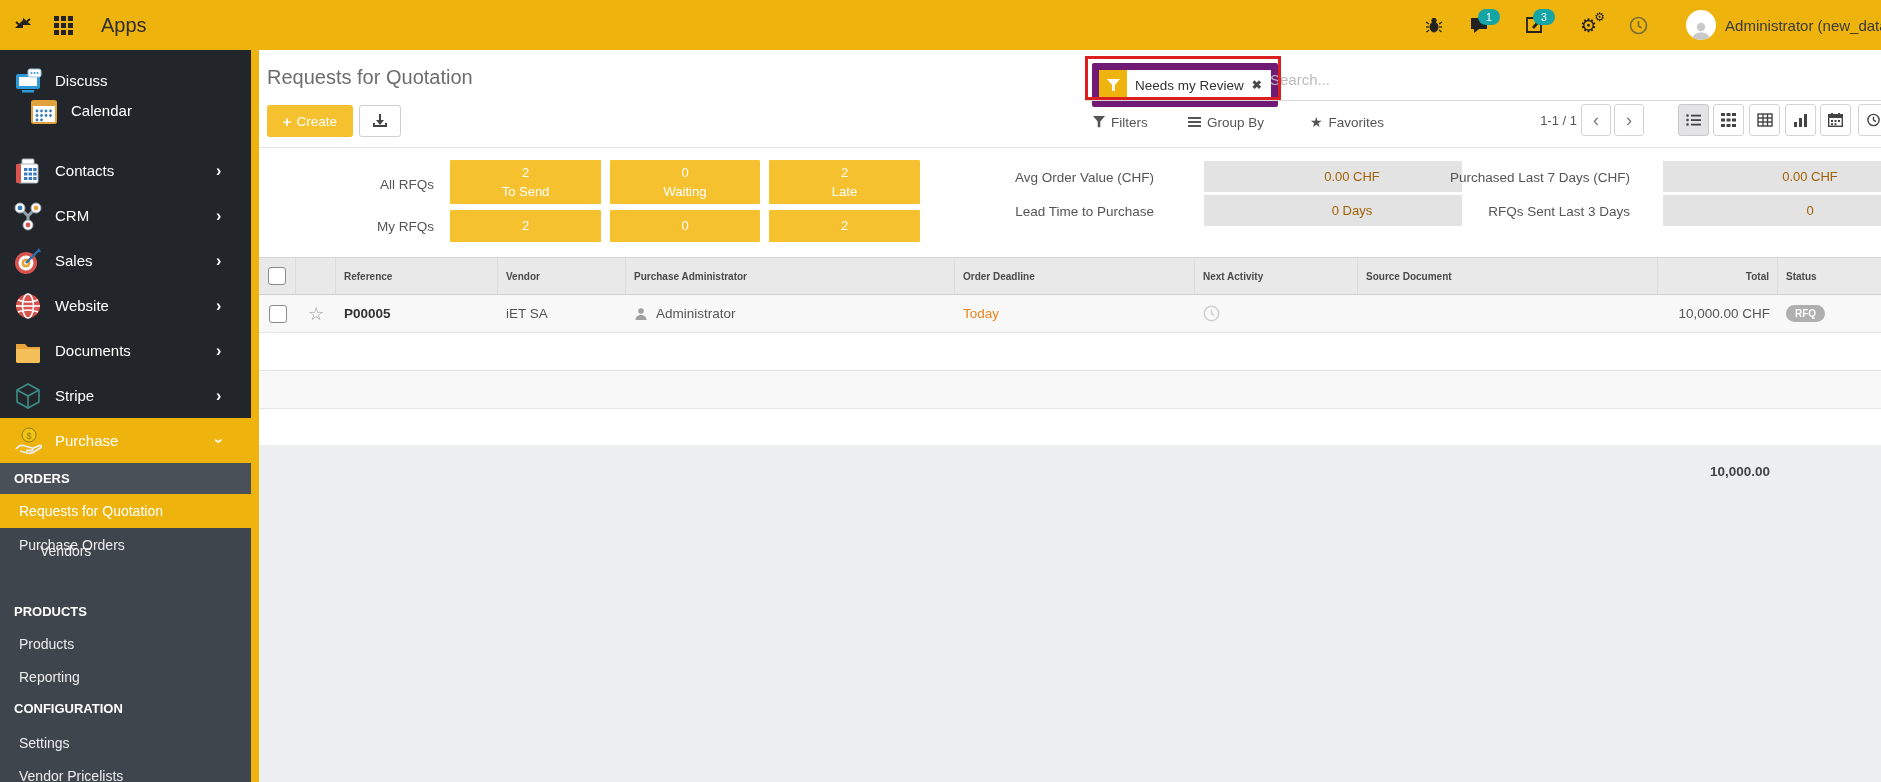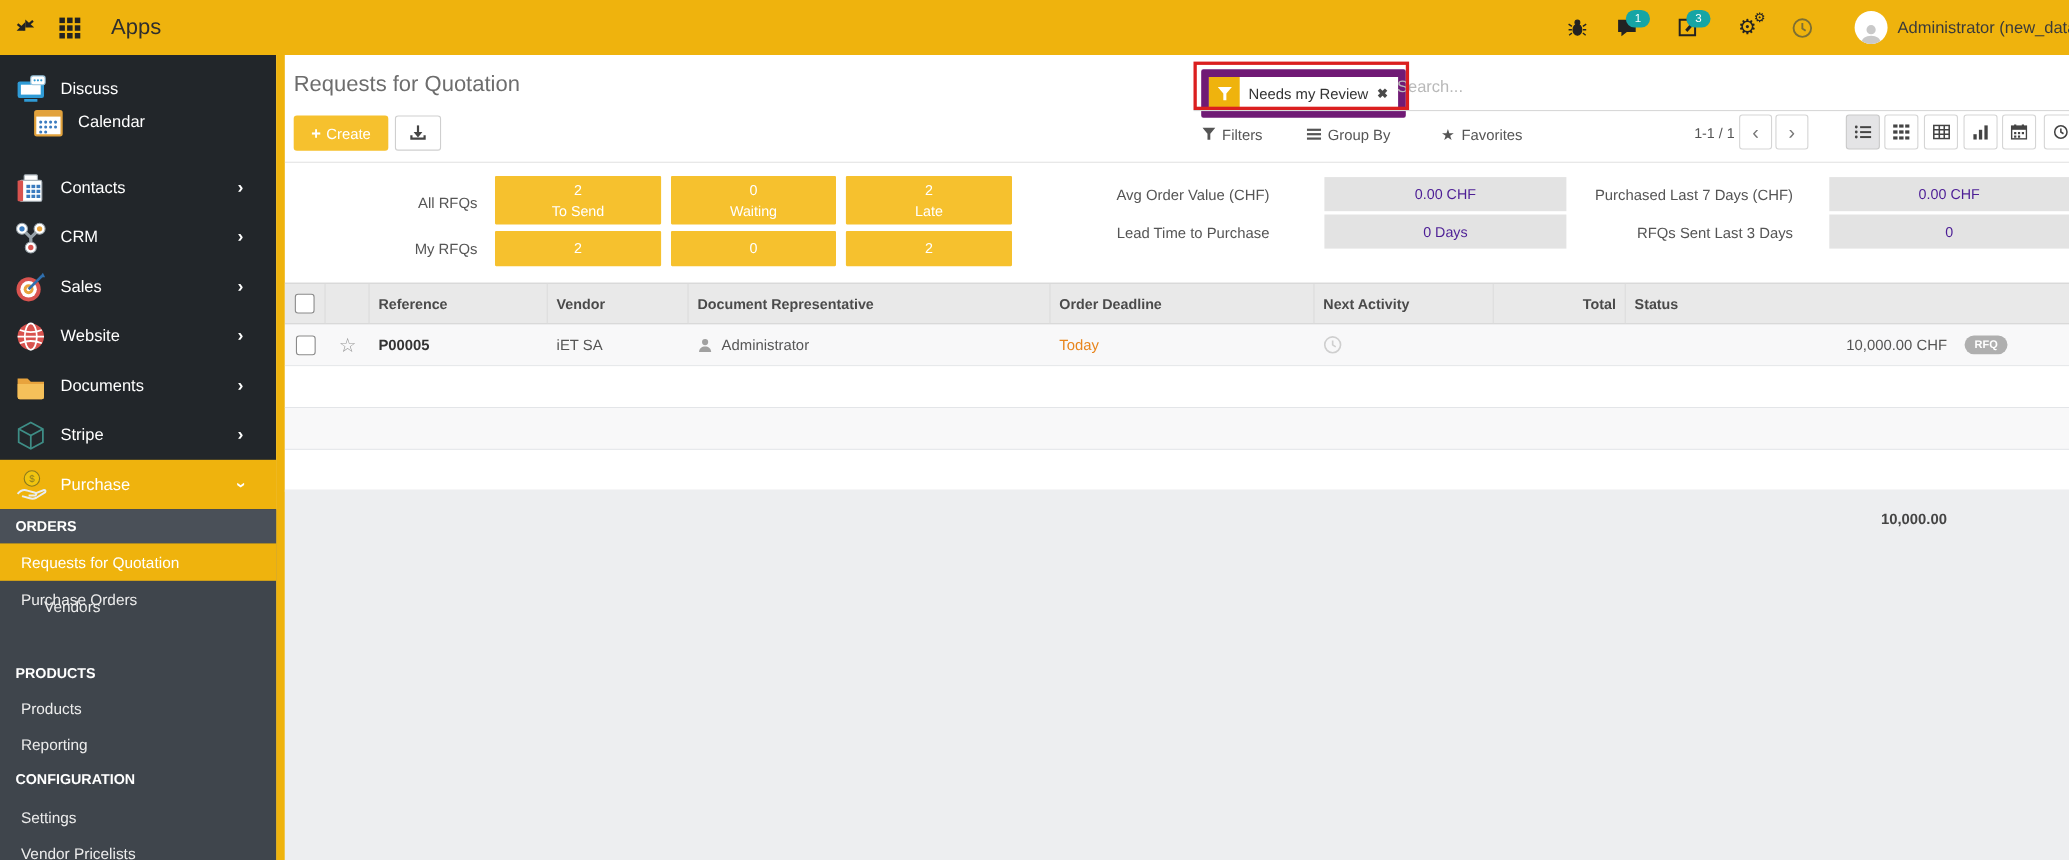--- a/index.html
+++ b/index.html
@@ -60,36 +60,36 @@
              display:flex;align-items:center;justify-content:center;color:#777;font-size:18px;cursor:pointer;}
   .view-btn{top:104px;width:31px;height:32px;background:#fff;border:1px solid #D5D5D5;border-radius:3px;box-sizing:border-box;
             display:flex;align-items:center;justify-content:center;cursor:pointer;}
   .view-btn.active{background:#E4E4E6;border-color:#C9C9C9;}
   
   .kpi-label{font-size:13.5px;color:#555;text-align:right;}
   .stat-btn{background:#F6C12E;color:#fff;text-align:center;cursor:pointer;border-radius:1px;}
   .stat-btn .n{font-size:13px;line-height:20px;padding-top:3px;}
   .stat-btn .t{font-size:13px;line-height:17px;}
   .stat-btn2{background:#F6C12E;color:#fff;text-align:center;cursor:pointer;font-size:13px;line-height:32px;border-radius:1px;}
-  .kpi-box{background:#E3E3E3;color:#4c1d95;font-size:13px;display:flex;align-items:center;justify-content:center;}
+  .kpi-box{background:#E3E3E3;color:#a16207;font-size:13px;display:flex;align-items:center;justify-content:center;padding-left:38px;}
   
   .tbl-row{left:259px;width:1622px;height:38px;display:flex;box-sizing:border-box;}
   .cell{box-sizing:border-box;display:flex;align-items:center;padding:0 8px;font-size:13.5px;color:#555;overflow:hidden;}
   .c-cb{width:37px;justify-content:center;}
   .c-star{width:40px;justify-content:center;}
   .c-ref{width:162px;}
   .c-vendor{width:128px;}
   .c-rep{width:329px;}
   .c-deadline{width:240px;}
   .c-activity{width:163px;}
   .c-source{width:300px;}
   .c-total{width:120px;justify-content:flex-end;}
   .c-status{width:103px;}
   .thead{top:257px;background:#E9E9E9;border-top:1px solid #D5D5D5;border-bottom:1px solid #D0D0D0;}
-  .thead .cell{color:#4a4a4a;font-weight:bold;font-size:13px;border-right:1px solid #DCDCDC;}
+  .thead .cell{color:#4a4a4a;font-weight:bold;font-size:10px;border-right:1px solid #DCDCDC;}
   .thead .cell:last-child{border-right:none;text-align:right;}
   .trow{top:295px;background:#F8F8F9;border-bottom:1px solid #E3E5E8;cursor:pointer;}
   .empty-row{border-bottom:1px solid #E3E5E8;}
   .checkbox{width:16px;height:16px;border:1px solid #8a8a8a;border-radius:3px;background:#fff;cursor:pointer;}
   .star{color:#999;font-size:18px;cursor:pointer;line-height:1;}
   .ref-text{color:#333;font-weight:bold;}
   .deadline-today{color:#E8851C;}
   .status-pill{background:#AFAFAF;color:#fff;font-size:10px;font-weight:bold;padding:3px 9px;border-radius:10px;}
   .footer-area{left:259px;top:445px;width:1622px;height:337px;background:#EDEEF0;}
   .footer-total{top:452px;font-weight:bold;color:#444;font-size:13.5px;}
@@ -470,23 +470,24 @@
 <div class="abs kpi-label" style="left:1430px;top:204px;width:200px;">RFQs Sent Last 3 Days</div>
 <div class="abs kpi-box" style="left:1663px;top:195px;width:218px;height:31px;">0</div>
 
 <div class="abs tbl-row thead">
   <div class="cell c-cb">
       <span class="checkbox"></span>
     </div>
   <div class="cell c-star"></div>
   <div class="cell c-ref">Reference</div>
   <div class="cell c-vendor">Vendor</div>
-  <div class="cell c-rep">Document Representative</div>
+  <div class="cell c-rep">Purchase Administrator</div>
   <div class="cell c-deadline">Order Deadline</div>
   <div class="cell c-activity">Next Activity</div>
+  <div class="cell c-source">Source Document</div>
   <div class="cell c-total">Total</div>
   <div class="cell c-status">Status</div>
 </div>
 
 <div class="abs tbl-row trow">
   <div class="cell c-cb">
       <span class="checkbox"></span>
     </div>
   <div class="cell c-star">
       <span class="star">☆</span>

